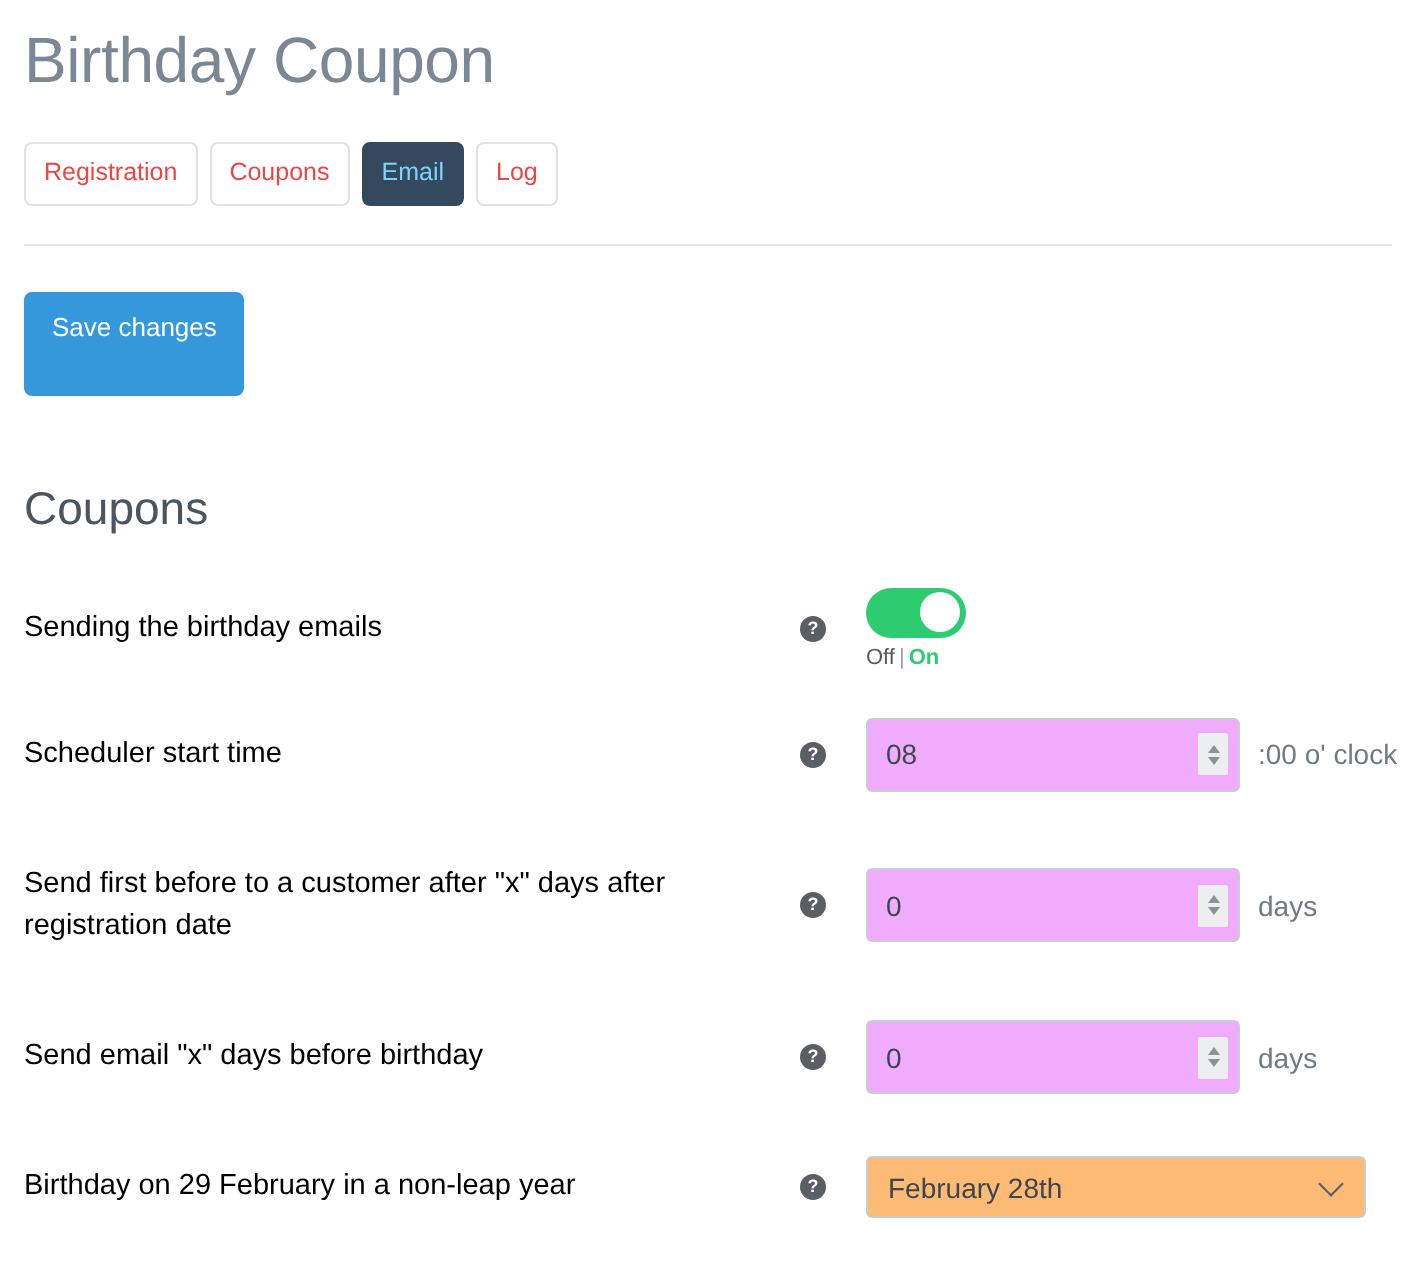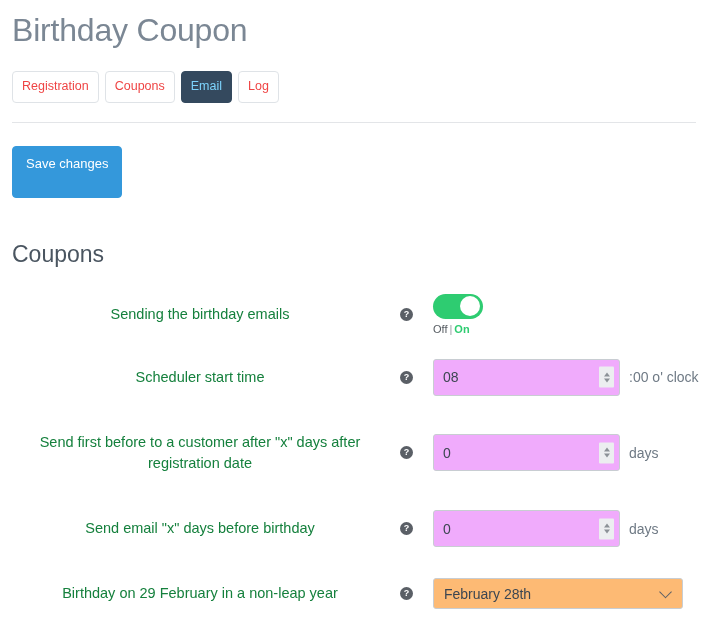--- a/index.html
+++ b/index.html
@@ -100,23 +100,22 @@
     display: flex;
     align-items: center;
     min-height: 54px;
     position: relative;
   }
   .row-label {
     width: 388px;
     flex: 0 0 388px;
     font-size: 14.5px;
     line-height: 21px;
-    color: #15803d;
+    color: #000000;
     padding-right: 12px;
-    text-align: center;
   }
   .help-col {
     width: 33px;
     flex: 0 0 33px;
     display: flex;
     align-items: center;
     justify-content: flex-start;
   }
   .help-icon {
     display: inline-flex;

